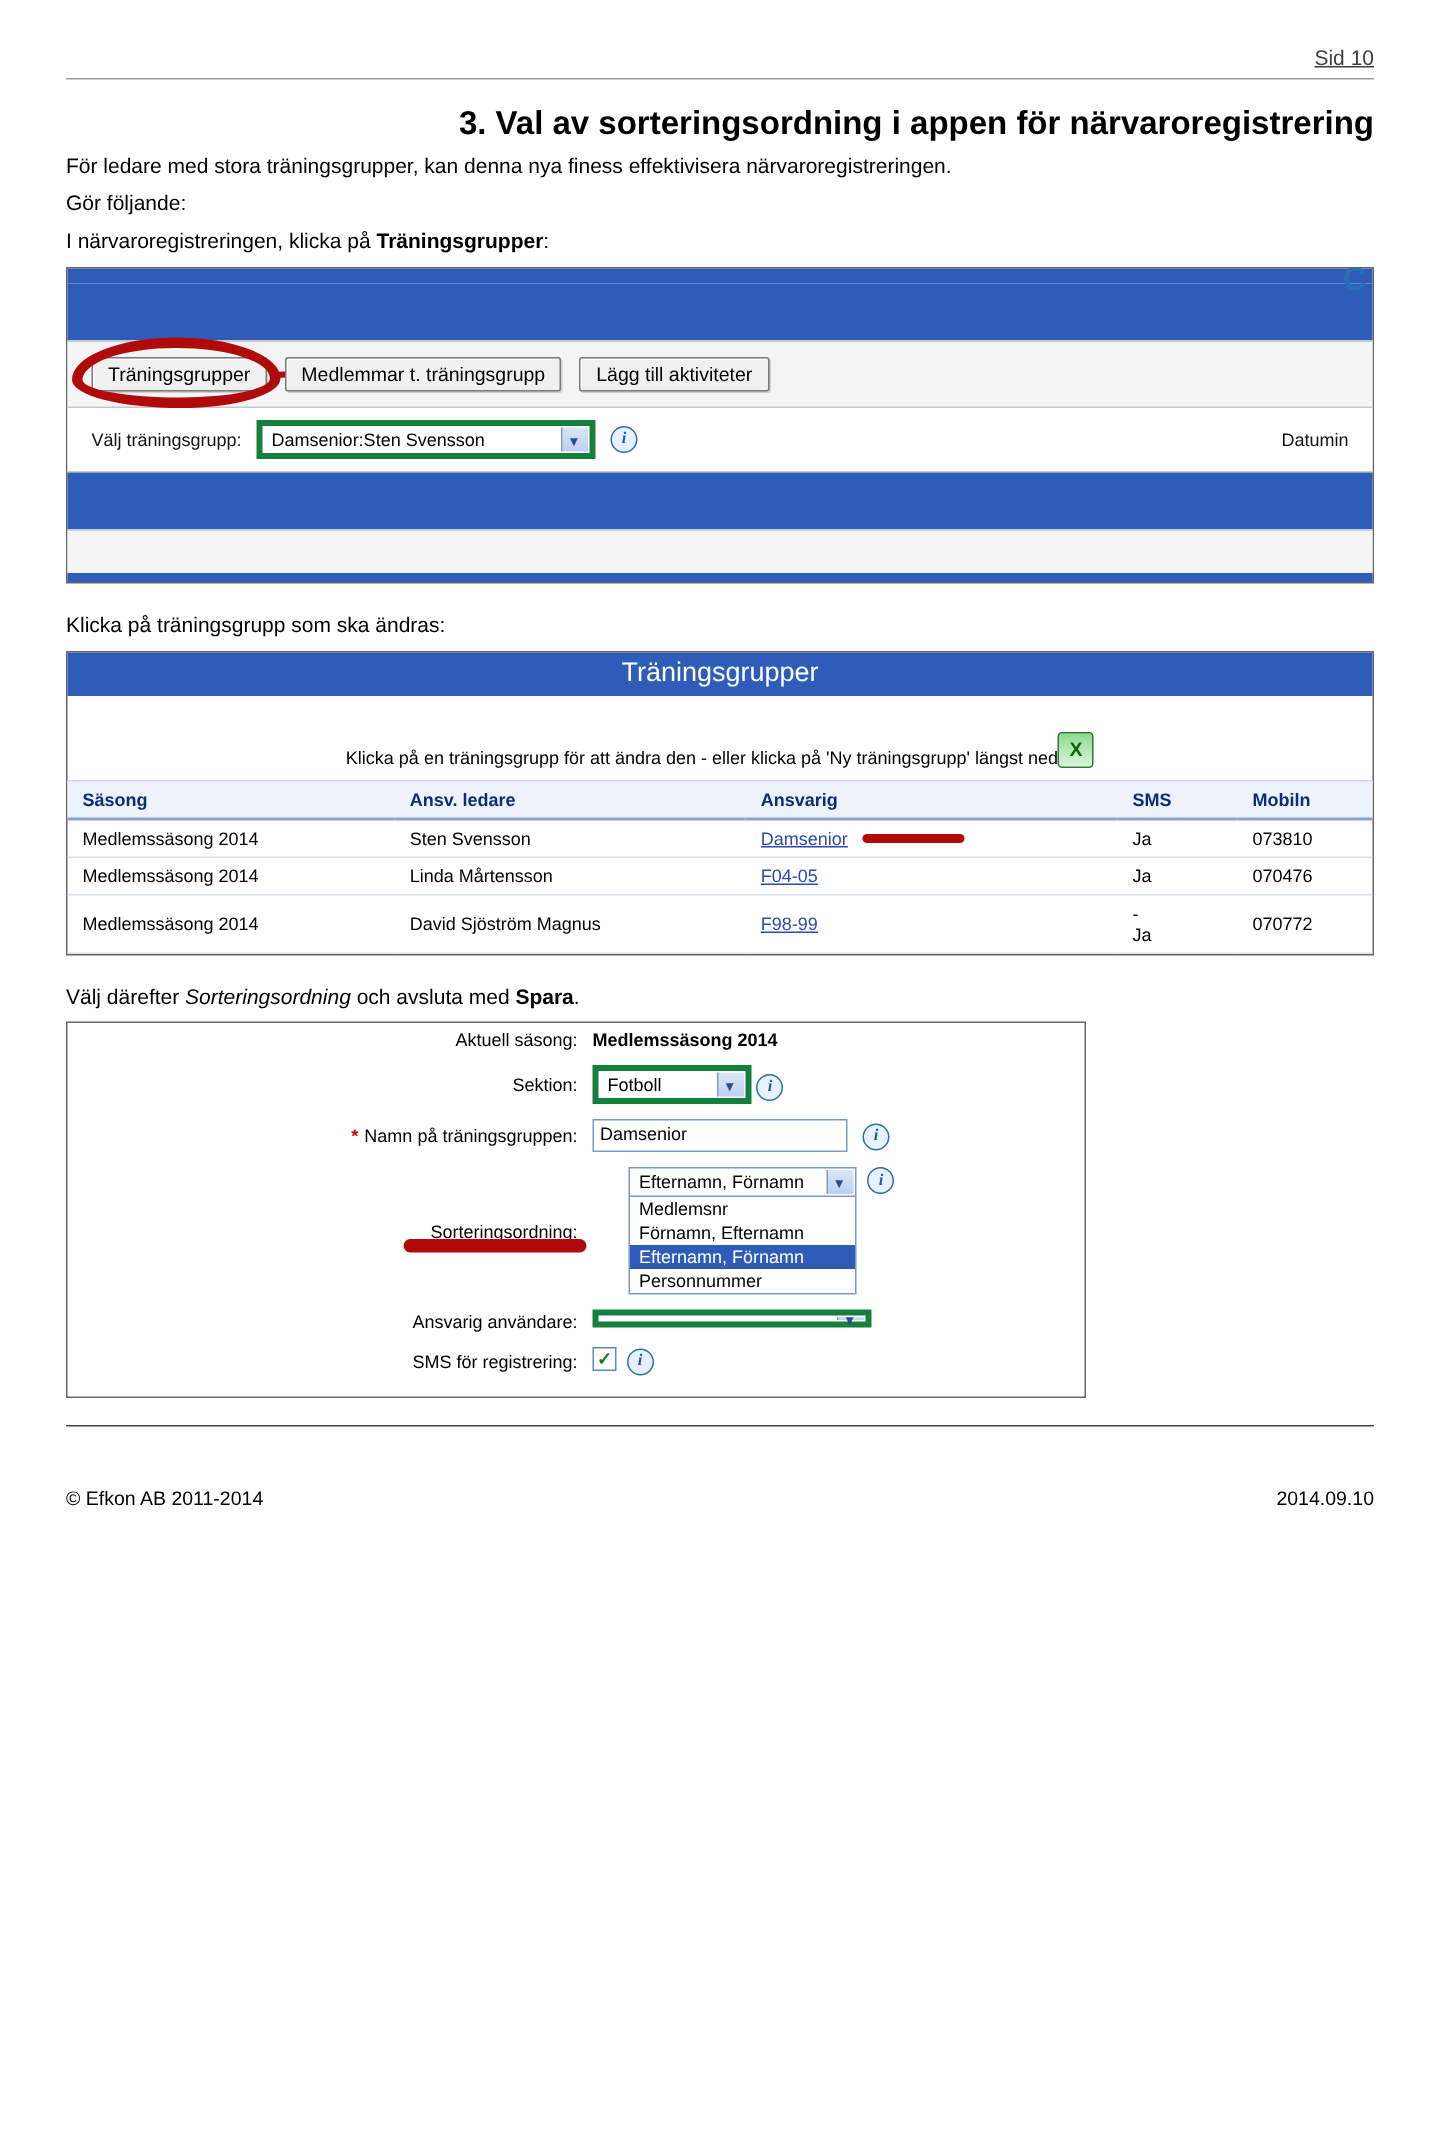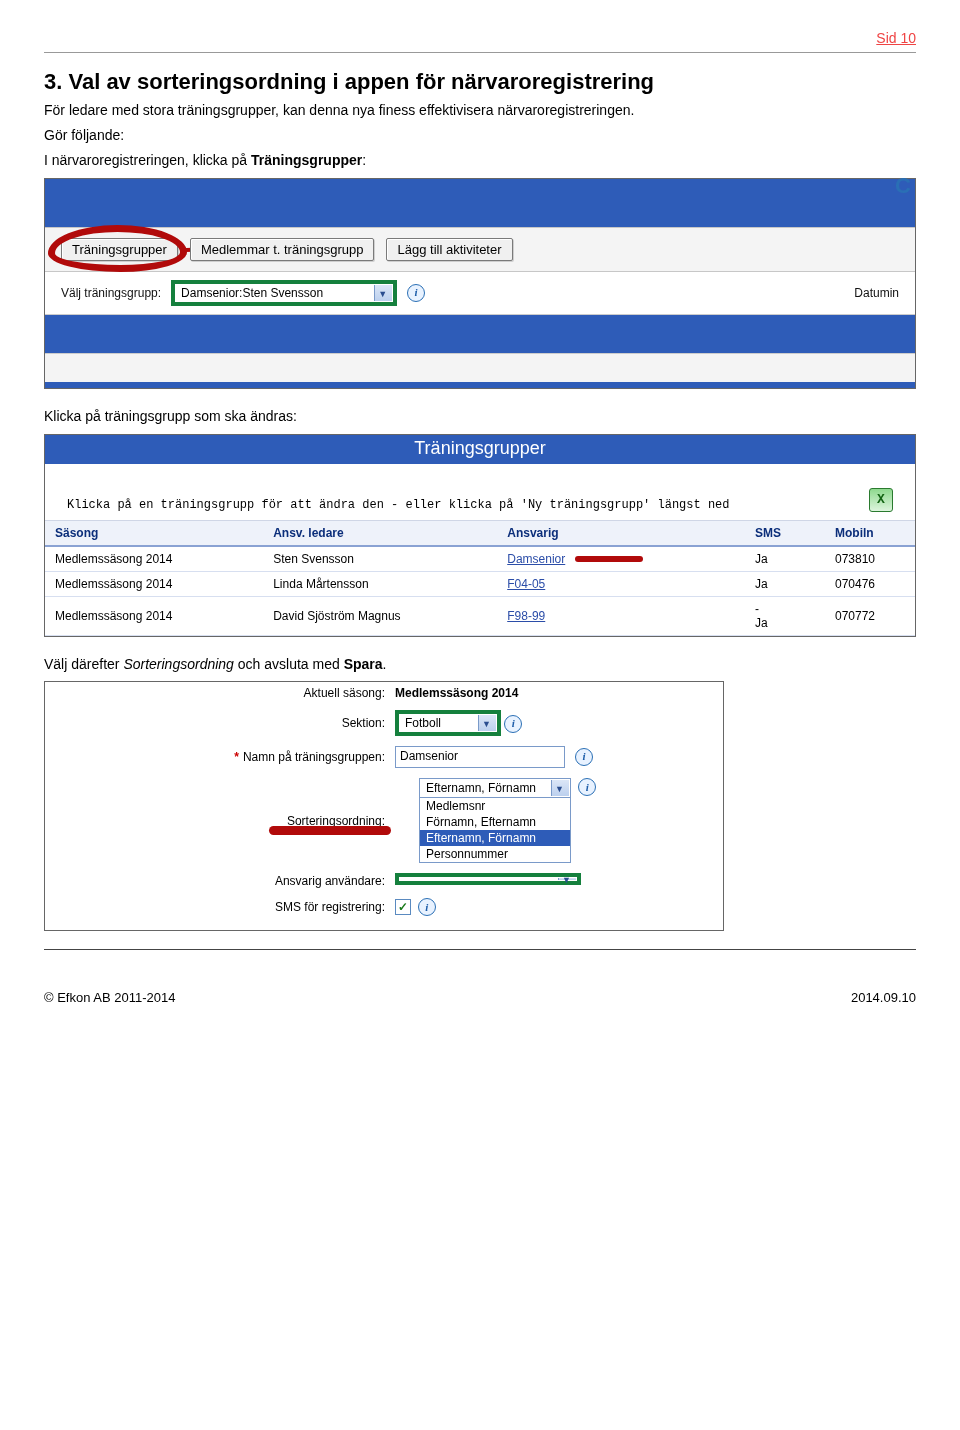--- a/index.html
+++ b/index.html
@@ -5,23 +5,23 @@
   body {
     font-family: Arial, Helvetica, sans-serif;
     font-size: 14px;
     color: #000;
     margin: 0;
     padding: 30px 44px 20px 44px;
     width: 960px;
     box-sizing: border-box;
     background: #fff;
   }
-  .page-num { text-align: right; font-size: 14px; text-decoration: underline; color: #ef4444; }
+  .page-num { text-align: right; font-size: 14px; text-decoration: underline; color: #404040; }
   hr.thin { border: none; border-top: 1px solid #999; margin: 6px 0 16px 0; }
-  h2.section { font-size: 22px; font-weight: bold; margin: 14px 0 6px 0; }
+  h2.section { font-size: 22px; font-weight: bold; margin: 14px 0 6px 0; text-align: right; }
   p.body { font-size: 14px; margin: 6px 0; line-height: 1.35; }
   .screenshot {
     border: 1px solid #666;
     background: #fff;
     margin: 8px 0 18px 0;
     box-sizing: border-box;
     width: 100%;
   }
 
   
@@ -75,21 +75,21 @@
     right: 1px; top: 1px; bottom: 1px; width: 17px;
     background: linear-gradient(#dbe6f7,#bcd0ee);
     border-left: 1px solid #7a9ac9;
   }
   .selectish .chev { position:absolute; right:6px; top:50%; transform:translateY(-40%); font-size:9px; color:#2a4d8f; z-index:2;}
   .infoico { width:16px; height:16px; border-radius:50%; border:1px solid #2a6fb5; background:#e8f2ff; display:inline-flex; align-items:center; justify-content:center; font-family:Georgia,serif; font-style:italic; font-weight:bold; color:#1c5ca8; font-size:11px; line-height:1;}
   .ss1 .cornerC { position:absolute; right:4px; top:-6px; color:#2a6fb5; font-size:22px; font-weight:bold;}
 
   
   .ss2 .tbar { background:#2e5cb8; color:#fff; text-align:center; font-family:Verdana,Arial,sans-serif; font-size:18px; padding:3px 0 5px 0;}
-  .ss2 .intro { padding:24px 22px 8px 22px; font-family:Liberation Mono, monospace; font-size:12px; display:flex; justify-content:space-between; align-items:flex-end;}
+  .ss2 .intro { padding:24px 22px 8px 22px; font-family:Liberation Sans, sans-serif; font-size:12px; display:flex; justify-content:center; align-items:flex-end;}
   .excelico { width:22px; height:22px; border:1px solid #2a7a2f; background:linear-gradient(#8ed98e,#ddf5dd); display:inline-flex; align-items:center; justify-content:center; color:#126312; font-weight:bold; font-size:13px; border-radius:3px;}
   .tbl { width:100%; border-collapse:collapse; font-family:Verdana,Arial,sans-serif; font-size:12px;}
   .tbl th { text-align:left; color:#0b2e7a; font-weight:bold; padding:5px 10px; background:#eef2fa; border-top:1px solid #cfd6e6; border-bottom:2px solid #8aa2d3;}
   .tbl td { padding:5px 10px; border-bottom:1px solid #d7dff0; vertical-align:middle;}
   .link { color:#2b4da8; text-decoration:underline; }
   .redstroke { display:inline-block; width:68px; height:6px; background:#b10a0a; border-radius:3px; vertical-align:middle; margin-left:10px;}
 
   
   .ss3 .tbar { background:#2e5cb8; color:#fff; text-align:center; font-family:Verdana,Arial,sans-serif; font-size:18px; padding:3px 0 1px 0;}
   .ss3 .intro3 { padding:18px 22px 10px 22px; font-family:Verdana,Arial,sans-serif; font-size:12px; line-height:1.45;}

